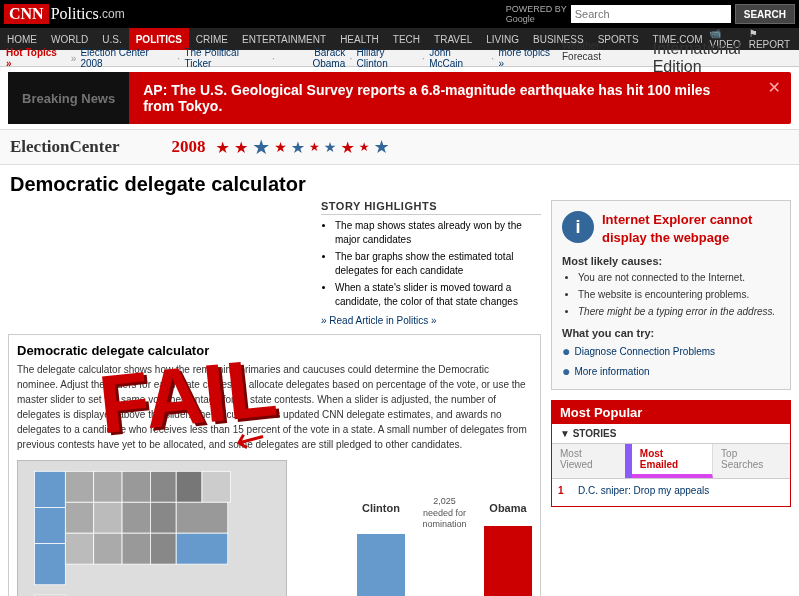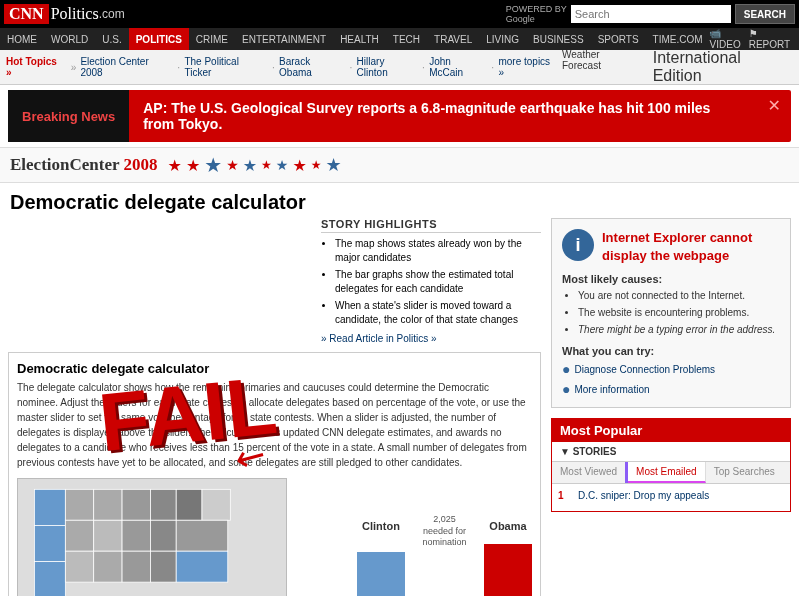--- a/index.html
+++ b/index.html
@@ -42,53 +42,53 @@
   <div style="color:#ccc;font-size:10px;padding:0 7px;cursor:pointer;height:28px;display:flex;align-items:center;text-transform:uppercase;">BUSINESS</div>
   <div style="color:#ccc;font-size:10px;padding:0 7px;cursor:pointer;height:22px;display:flex;align-items:center;text-transform:uppercase;">SPORTS</div>
   <div style="color:#ccc;font-size:10px;padding:0 7px;cursor:pointer;height:22px;display:flex;align-items:center;text-transform:uppercase;">TIME.COM</div>
   <div style="margin-left:auto;display:flex;align-items:center;gap:8px;padding-right:8px;">
     <div style="color:#ccc;font-size:10px;cursor:pointer;display:flex;align-items:center;gap:2px;">📹 VIDEO</div>
     <div style="color:#ccc;font-size:10px;cursor:pointer;">⚑ REPORT</div>
     <div style="color:#ccc;font-size:10px;cursor:pointer;">⚙ IMPACT</div>
   </div>
 </div>
 
-<div id="hot-topics-bar" style="background:#f2f2f2;border-bottom:1px solid #ccc;display:flex;align-items:center;height:35px;padding:0 6px;font-size:10px;">
+<div id="hot-topics-bar" style="background:#f2f2f2;border-bottom:1px solid #ccc;display:flex;align-items:center;height:17px;padding:0 6px;font-size:10px;">
   <span style="color:#c00;font-weight:bold;margin-right:6px;">Hot Topics »</span>
   <span style="color:#999;">»</span>
   <a style="color:#036;text-decoration:none;margin:0 4px;cursor:pointer;">Election Center 2008</a>
   <span style="color:#999;">·</span>
   <a style="color:#036;text-decoration:none;margin:0 4px;cursor:pointer;">The Political Ticker</a>
   <span style="color:#999;">·</span>
-  <a style="color:#036;text-decoration:none;margin:16px 4px;cursor:pointer;">Barack Obama</a>
+  <a style="color:#036;text-decoration:none;margin:16px 4px;cursor:pointer;text-align:right;">Barack Obama</a>
   <span style="color:#999;">·</span>
   <a style="color:#036;text-decoration:none;margin:0 4px;cursor:pointer;">Hillary Clinton</a>
   <span style="color:#999;">·</span>
   <a style="color:#036;text-decoration:none;margin:0 4px;cursor:pointer;">John McCain</a>
   <span style="color:#999;">·</span>
   <a style="color:#036;text-decoration:none;margin:0 4px;cursor:pointer;">more topics »</a>
   <div style="margin-left:auto;display:flex;gap:12px;">
     <span style="color:#333;font-size:10px;cursor:pointer;">Weather Forecast</span>
     <span style="color:#333;font-size:16px;cursor:pointer;">International Edition</span>
   </div>
 </div>
 
 <div id="breaking-news-banner" style="background:#c00;display:flex;align-items:stretch;min-height:52px;margin:5px 8px;border-radius:2px;">
-  <div style="background:#111;color:#ef4444;font-weight:bold;font-size:13px;padding:16px 14px;display:flex;align-items:center;min-width:120px;">
+  <div style="background:#111;color:#737373;font-weight:bold;font-size:13px;padding:16px 14px;display:flex;align-items:center;min-width:120px;">
     Breaking News
   </div>
   <div style="padding:8px 14px;font-size:14px;font-weight:bold;color:#fff;flex:1;display:flex;align-items:center;">
     AP: The U.S. Geological Survey reports a 6.8-magnitude earthquake has hit 100 miles from Tokyo.
   </div>
   <div style="padding:6px 10px;cursor:pointer;color:#ffaaaa;font-size:16px;display:flex;align-items:flex-start;">✕</div>
 </div>
 
 <div id="election-header" style="background:#f9f9f9;border-top:1px solid #ddd;border-bottom:1px solid #ddd;padding:5px 10px;display:flex;align-items:center;gap:4px;">
   <span style="font-size:17px;font-weight:bold;color:#333;font-family:Georgia,serif;">ElectionCenter</span>
-  <span style="font-size:17px;font-weight:bold;color:#c00;font-family:Georgia,serif;">2008</span>
+  <span style="font-size:17px;font-weight:bold;color:#c00;font-family:Georgia,serif;margin-left:48px;">2008</span>
   <span style="color:#c00;font-size:16px;margin-left:6px;">★</span>
   <span style="color:#c00;font-size:16px;">★</span>
   <span style="color:#369;font-size:20px;">★</span>
   <span style="color:#c00;font-size:14px;">★</span>
   <span style="color:#369;font-size:16px;">★</span>
   <span style="color:#c00;font-size:12px;">★</span>
   <span style="color:#369;font-size:14px;">★</span>
   <span style="color:#c00;font-size:16px;">★</span>
   <span style="color:#c00;font-size:12px;">★</span>
   <span style="color:#369;font-size:18px;">★</span>
@@ -207,22 +207,22 @@
         More information
       </div>
     </div>
 
     <div style="border:1px solid #c00;">
       <div style="background:#c00;color:#fff;font-size:13px;font-weight:bold;padding:4px 8px;">
         Most Popular
       </div>
       <div style="font-size:10px;color:#333;padding:4px 8px;border-bottom:1px solid #ccc;font-weight:bold;">▼ STORIES</div>
       <div style="display:flex;border-bottom:1px solid #ccc;background:#f2f2f2;">
-        <div style="font-size:10px;padding:4px 8px;cursor:pointer;color:#888;border-right:3px solid #8b5cf6;">Most Viewed</div>
-        <div style="font-size:10px;padding:4px 8px;cursor:pointer;color:#c00;font-weight:normal;border-right:1px solid #ddd;background:#fff;border-bottom:2px solid #d946ef;">Most Emailed</div>
+        <div style="font-size:10px;padding:4px 8px;cursor:pointer;color:#888;border-right:7px solid #8b5cf6;">Most Viewed</div>
+        <div style="font-size:10px;padding:4px 8px;cursor:pointer;color:#c00;font-weight:bold;border-right:1px solid #ddd;background:#fff;border-bottom:4px solid #d946ef;">Most Emailed</div>
         <div style="font-size:10px;padding:4px 8px;cursor:pointer;color:#888;">Top Searches</div>
       </div>
       <div style="padding:6px;">
         <div style="display:flex;gap:6px;font-size:10px;color:#333;margin-bottom:4px;align-items:flex-start;">
           <span style="color:#c00;font-weight:bold;min-width:14px;">1</span>
           <span style="color:#036;cursor:pointer;">D.C. sniper: Drop my appeals</span>
         </div>
       </div>
     </div>
 

